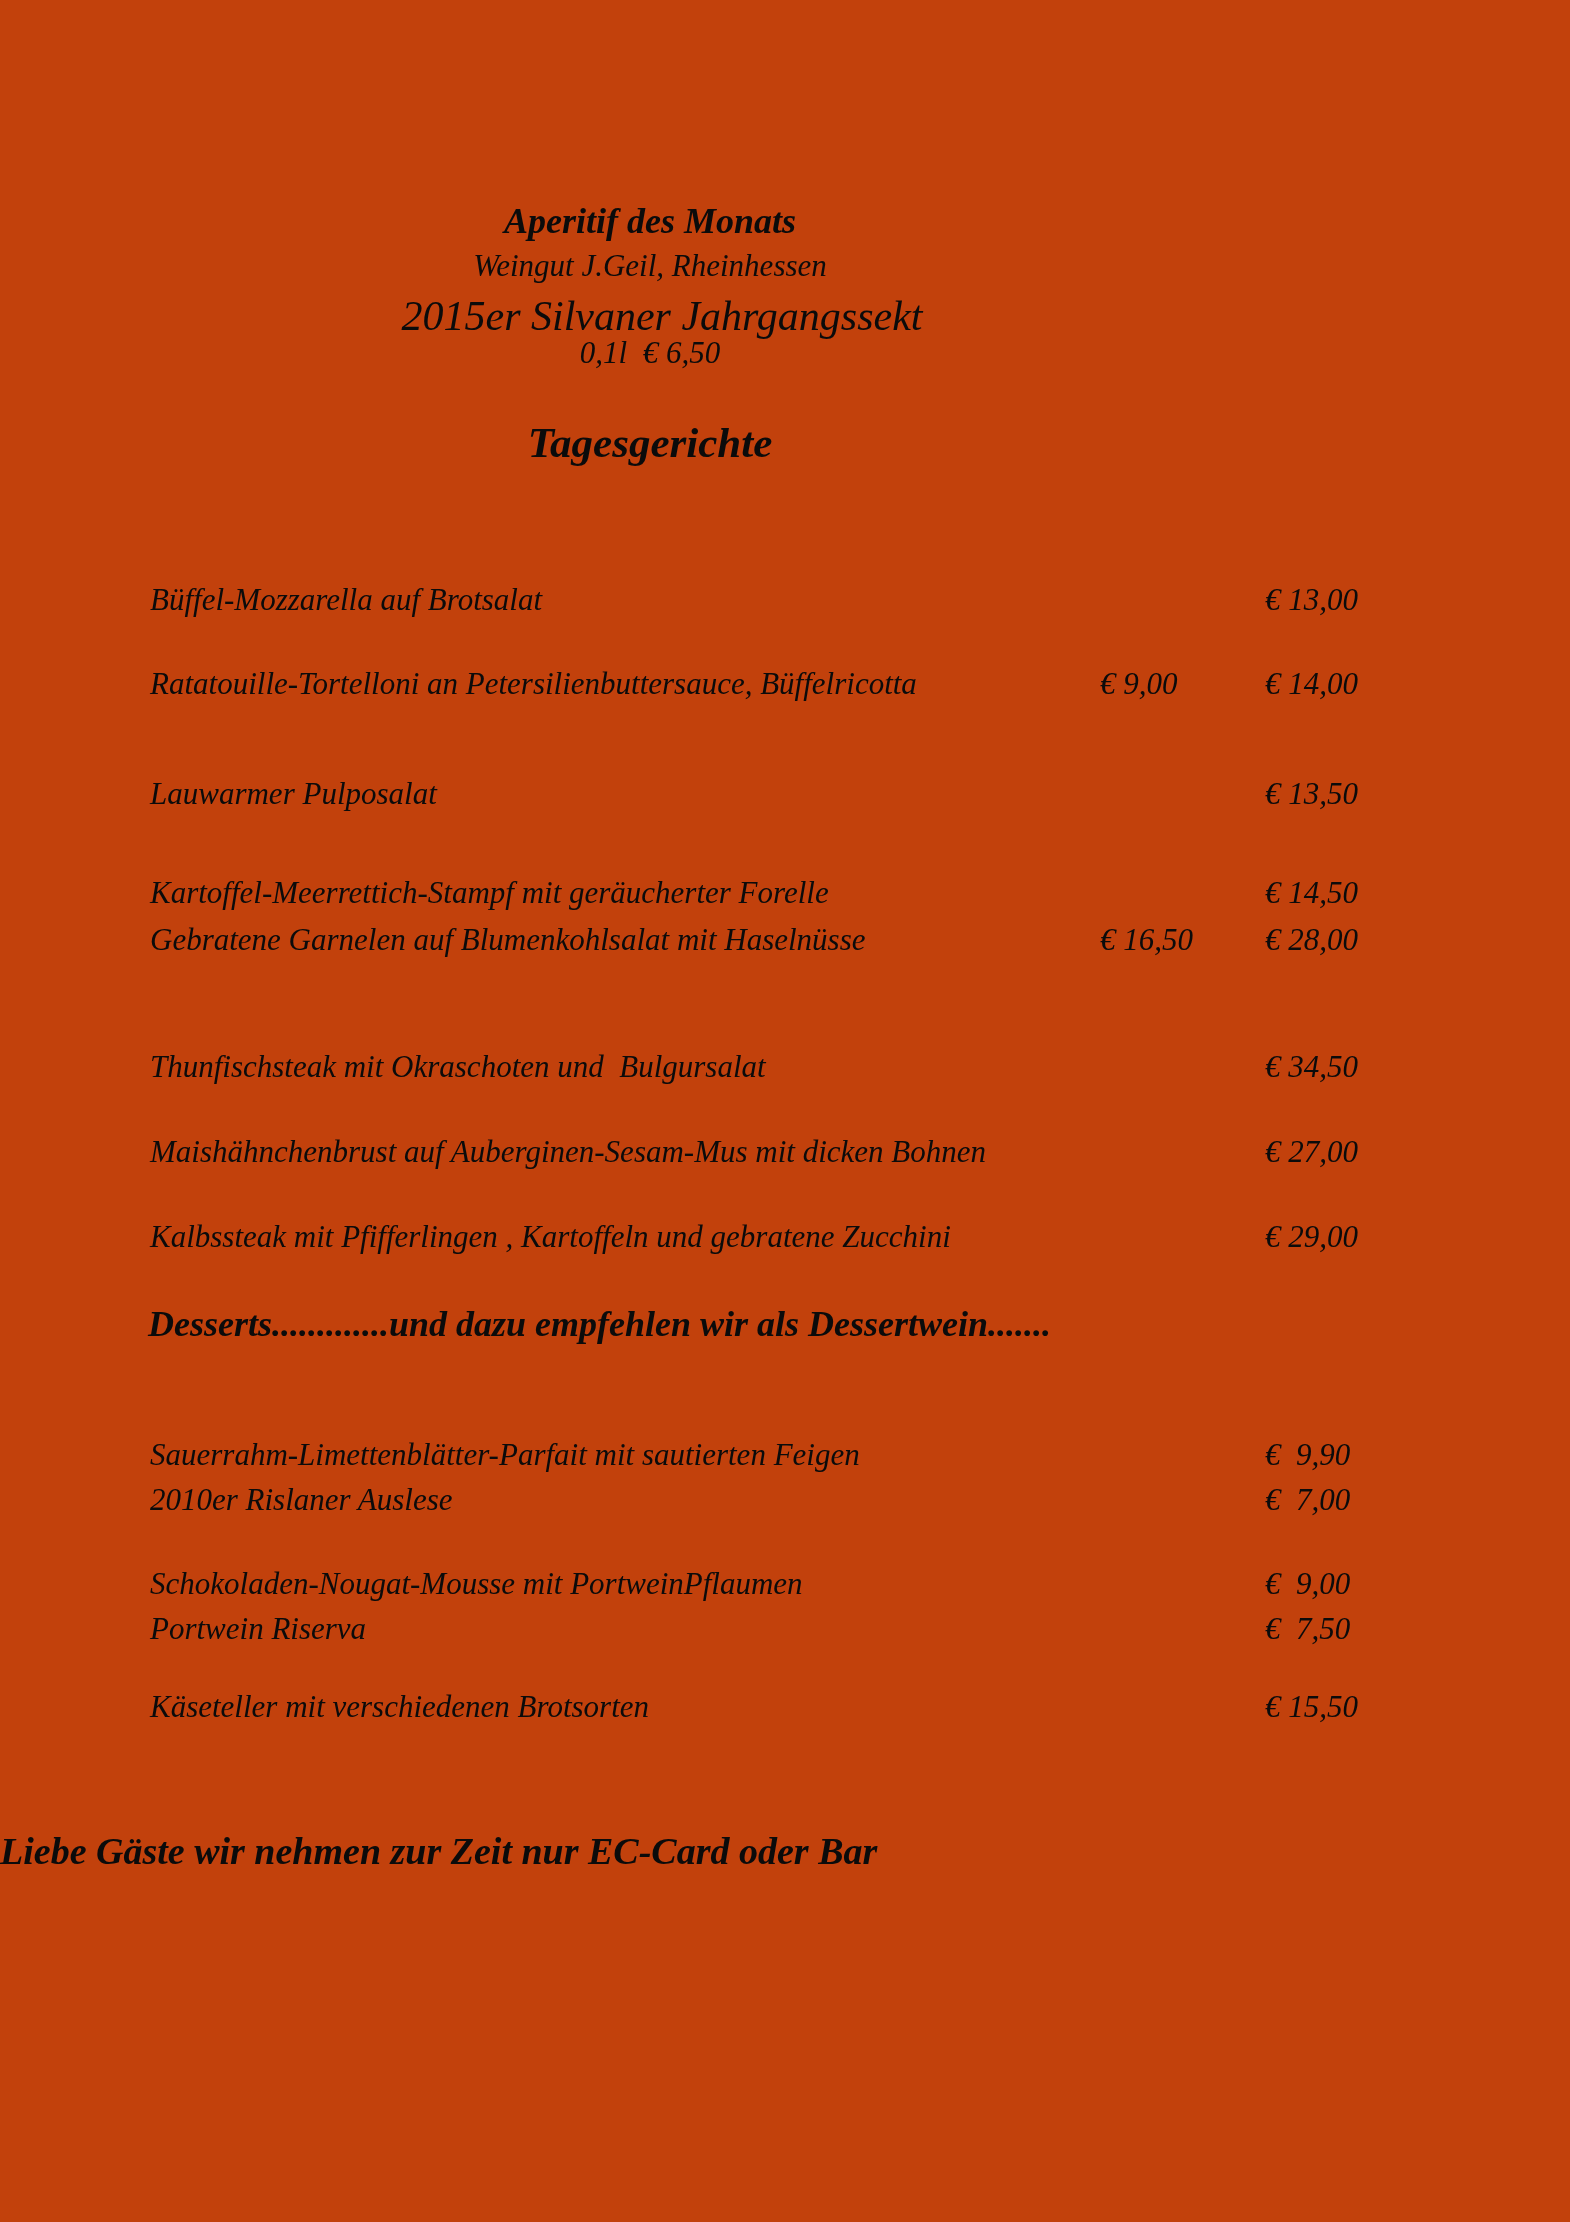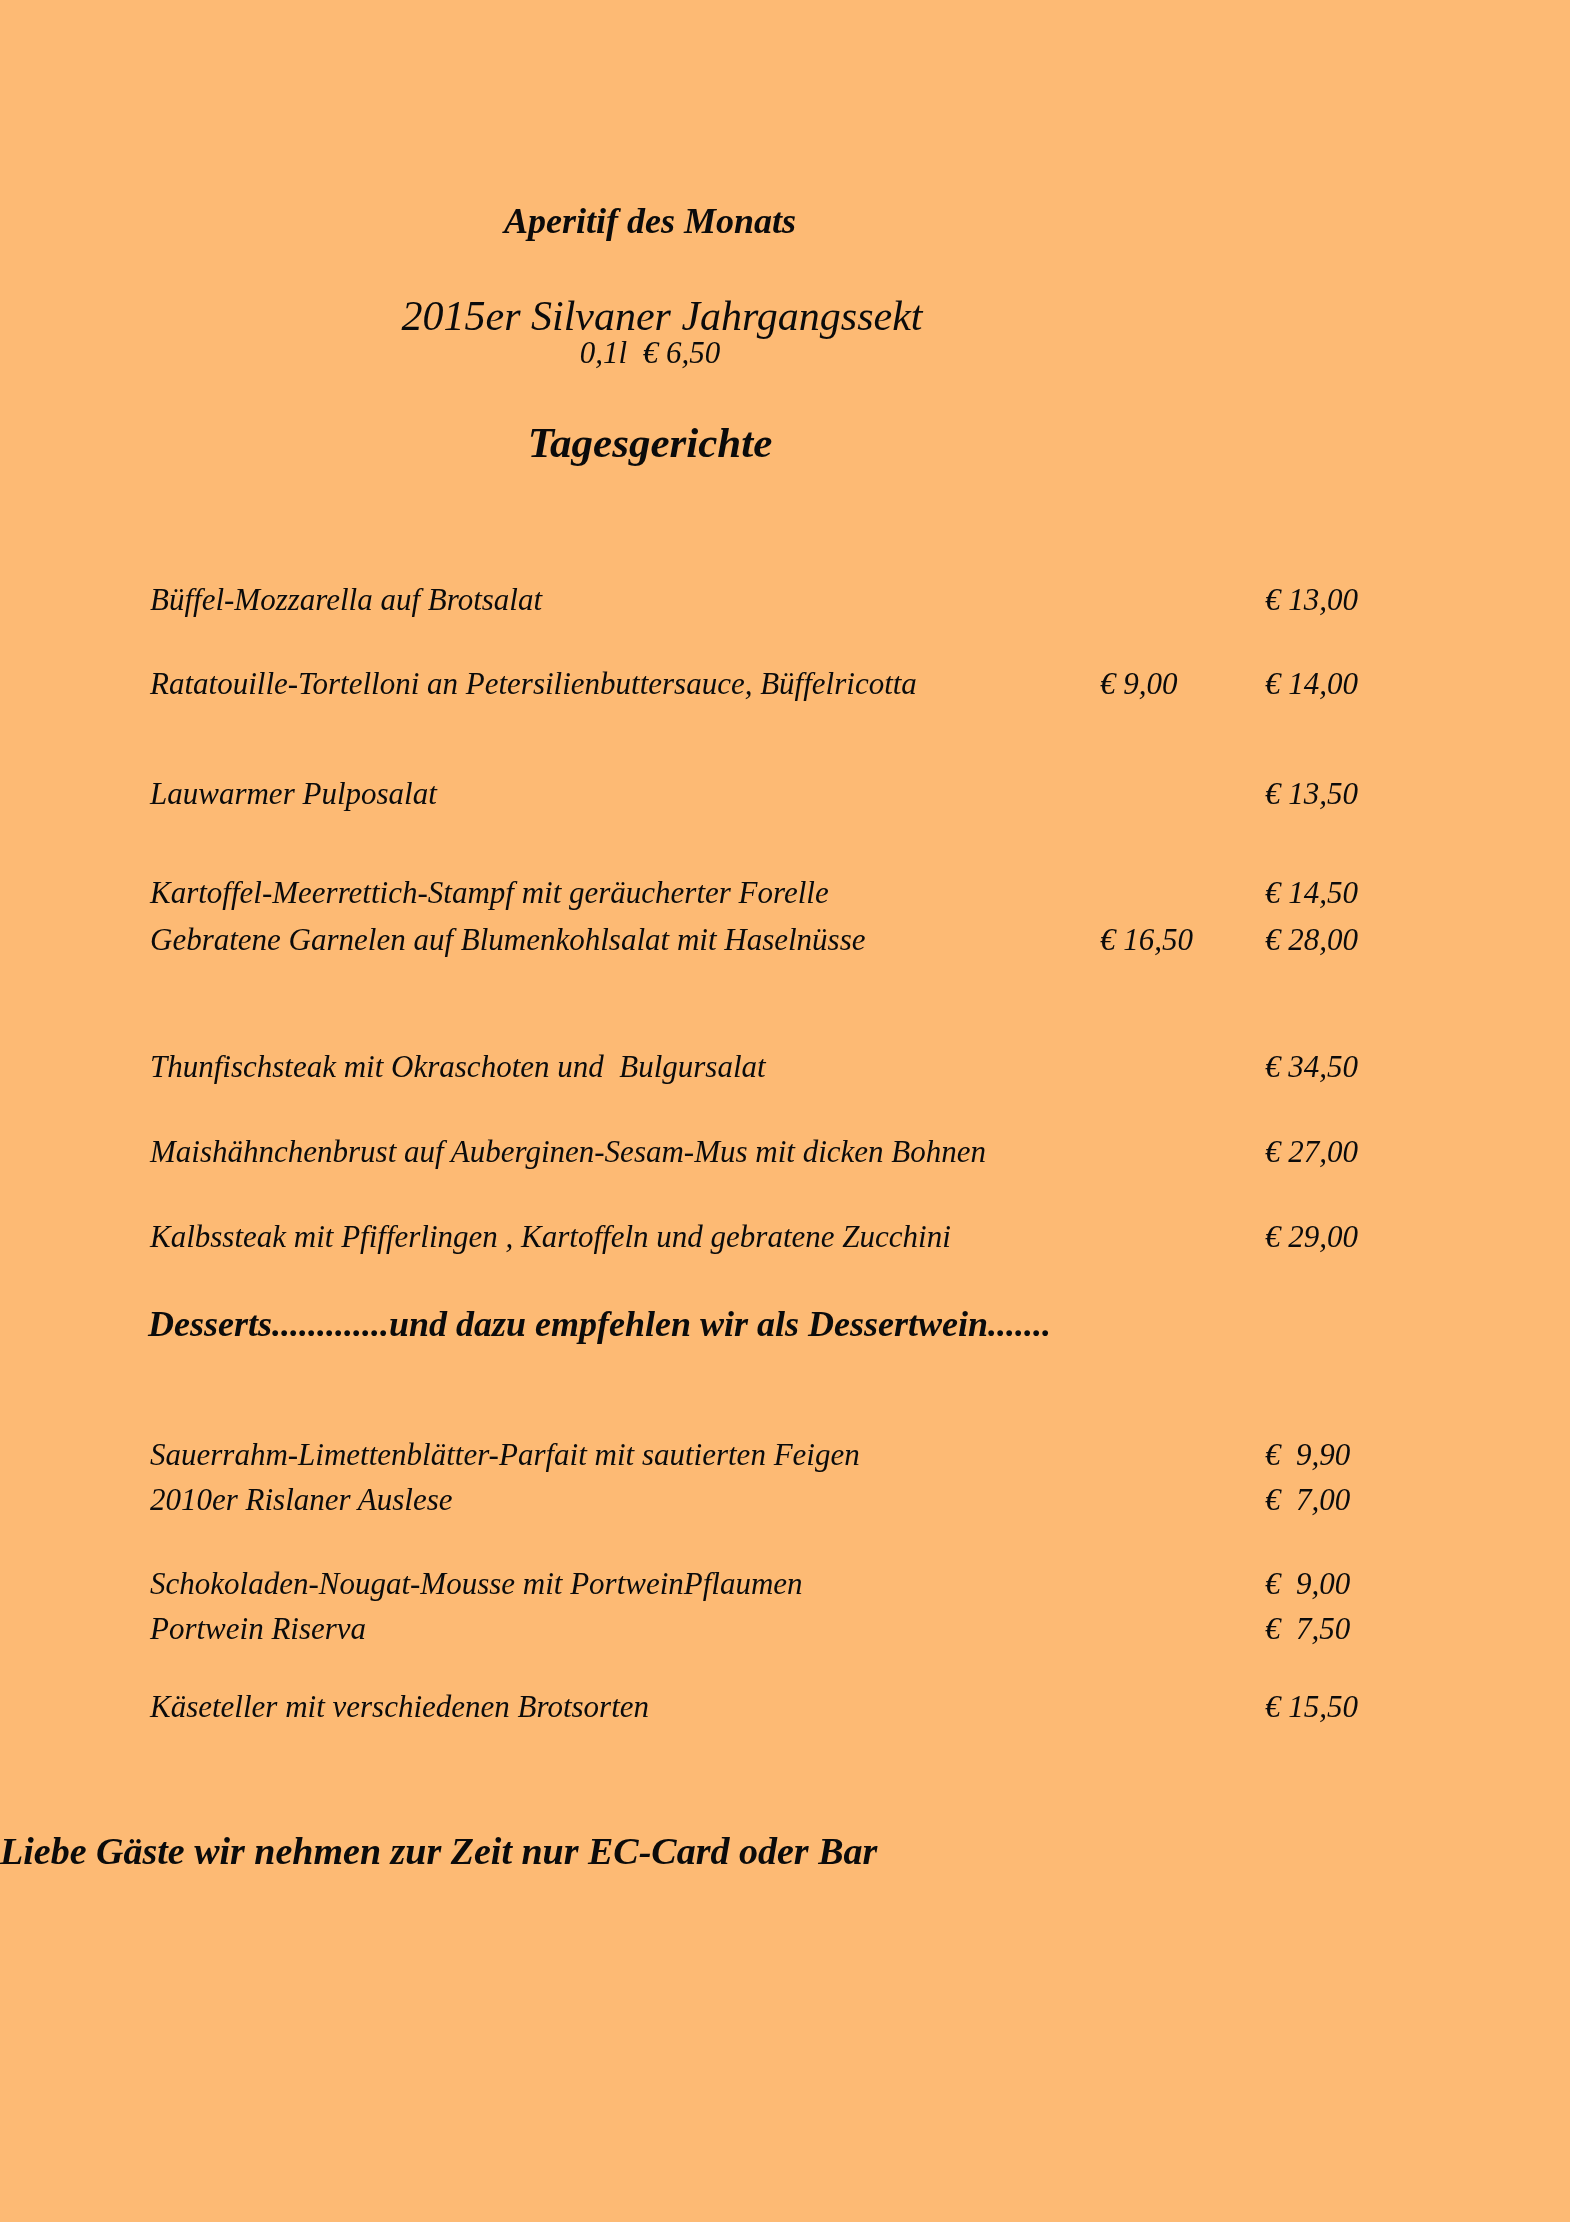--- a/index.html
+++ b/index.html
@@ -1,20 +1,20 @@
 <!DOCTYPE html>
 <html><head>
 <meta charset="utf-8">
 <style>
   html, body { margin: 0; padding: 0; background: #ffffff; }
   .page {
     position: relative;
     width: 1570px;
     height: 2222px;
-    background: #fdba74;
+    background: #c2410c;
     color: #0b0b0b;
     font-family: "Liberation Serif", serif;
     overflow: hidden;
   }
   
   .center-col {
     position: absolute;
     left: 0;
     right: 270px;
     text-align: center;
@@ -83,20 +83,21 @@
   }
   .f0 { top: 1818px; }
   .f1 { top: 1868px; }
 </style>
 </head>
 <body>
 
 <div class="page">
 
   <div class="center-col hdr-title">Aperitif des Monats</div>
+  <div class="center-col hdr-line1">Weingut J.Geil, Rheinhessen</div>
   <div class="center-col hdr-line2">2015er Silvaner Jahrgangssekt</div>
   <div class="center-col hdr-line3">0,1l  € 6,50</div>
 
   <div class="center-col section-title">Tagesgerichte</div>
 
   <div class="row r0">
     <span class="name span2">Büffel-Mozzarella auf Brotsalat</span>
     <span class="price">€ 13,00</span>
   </div>
 

